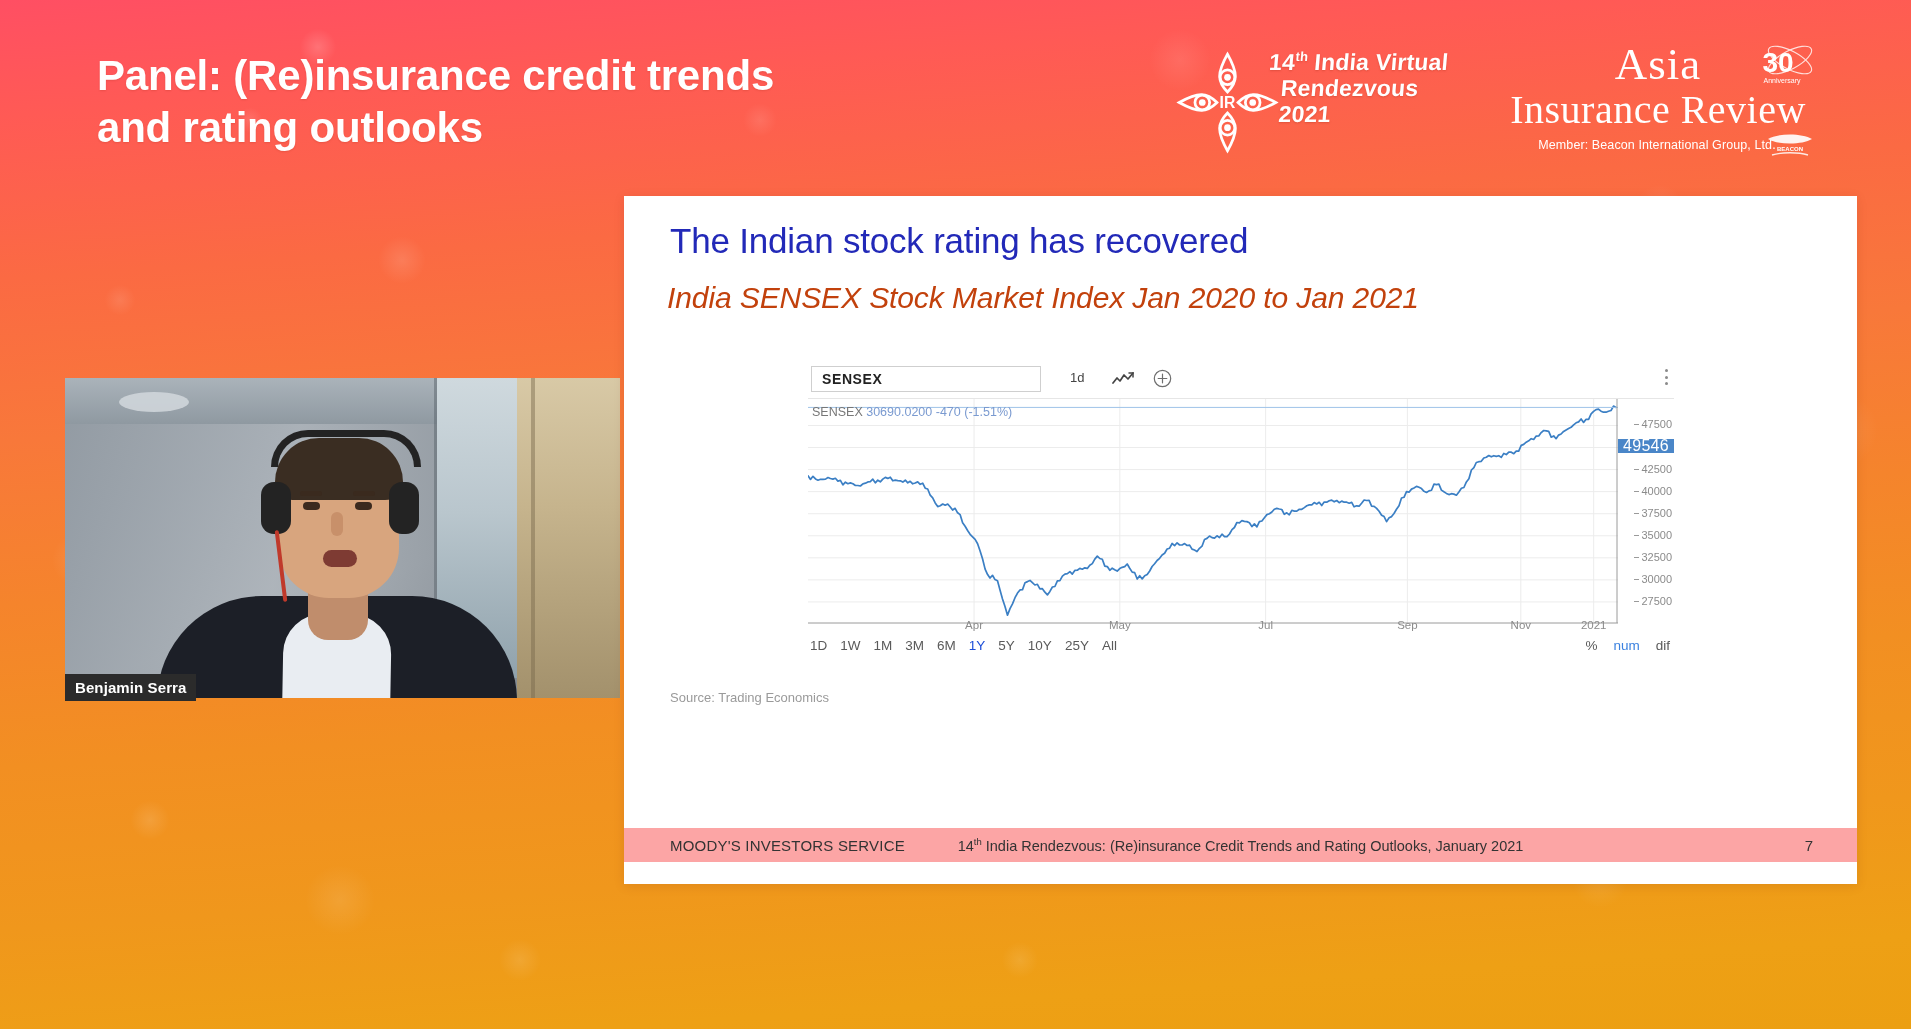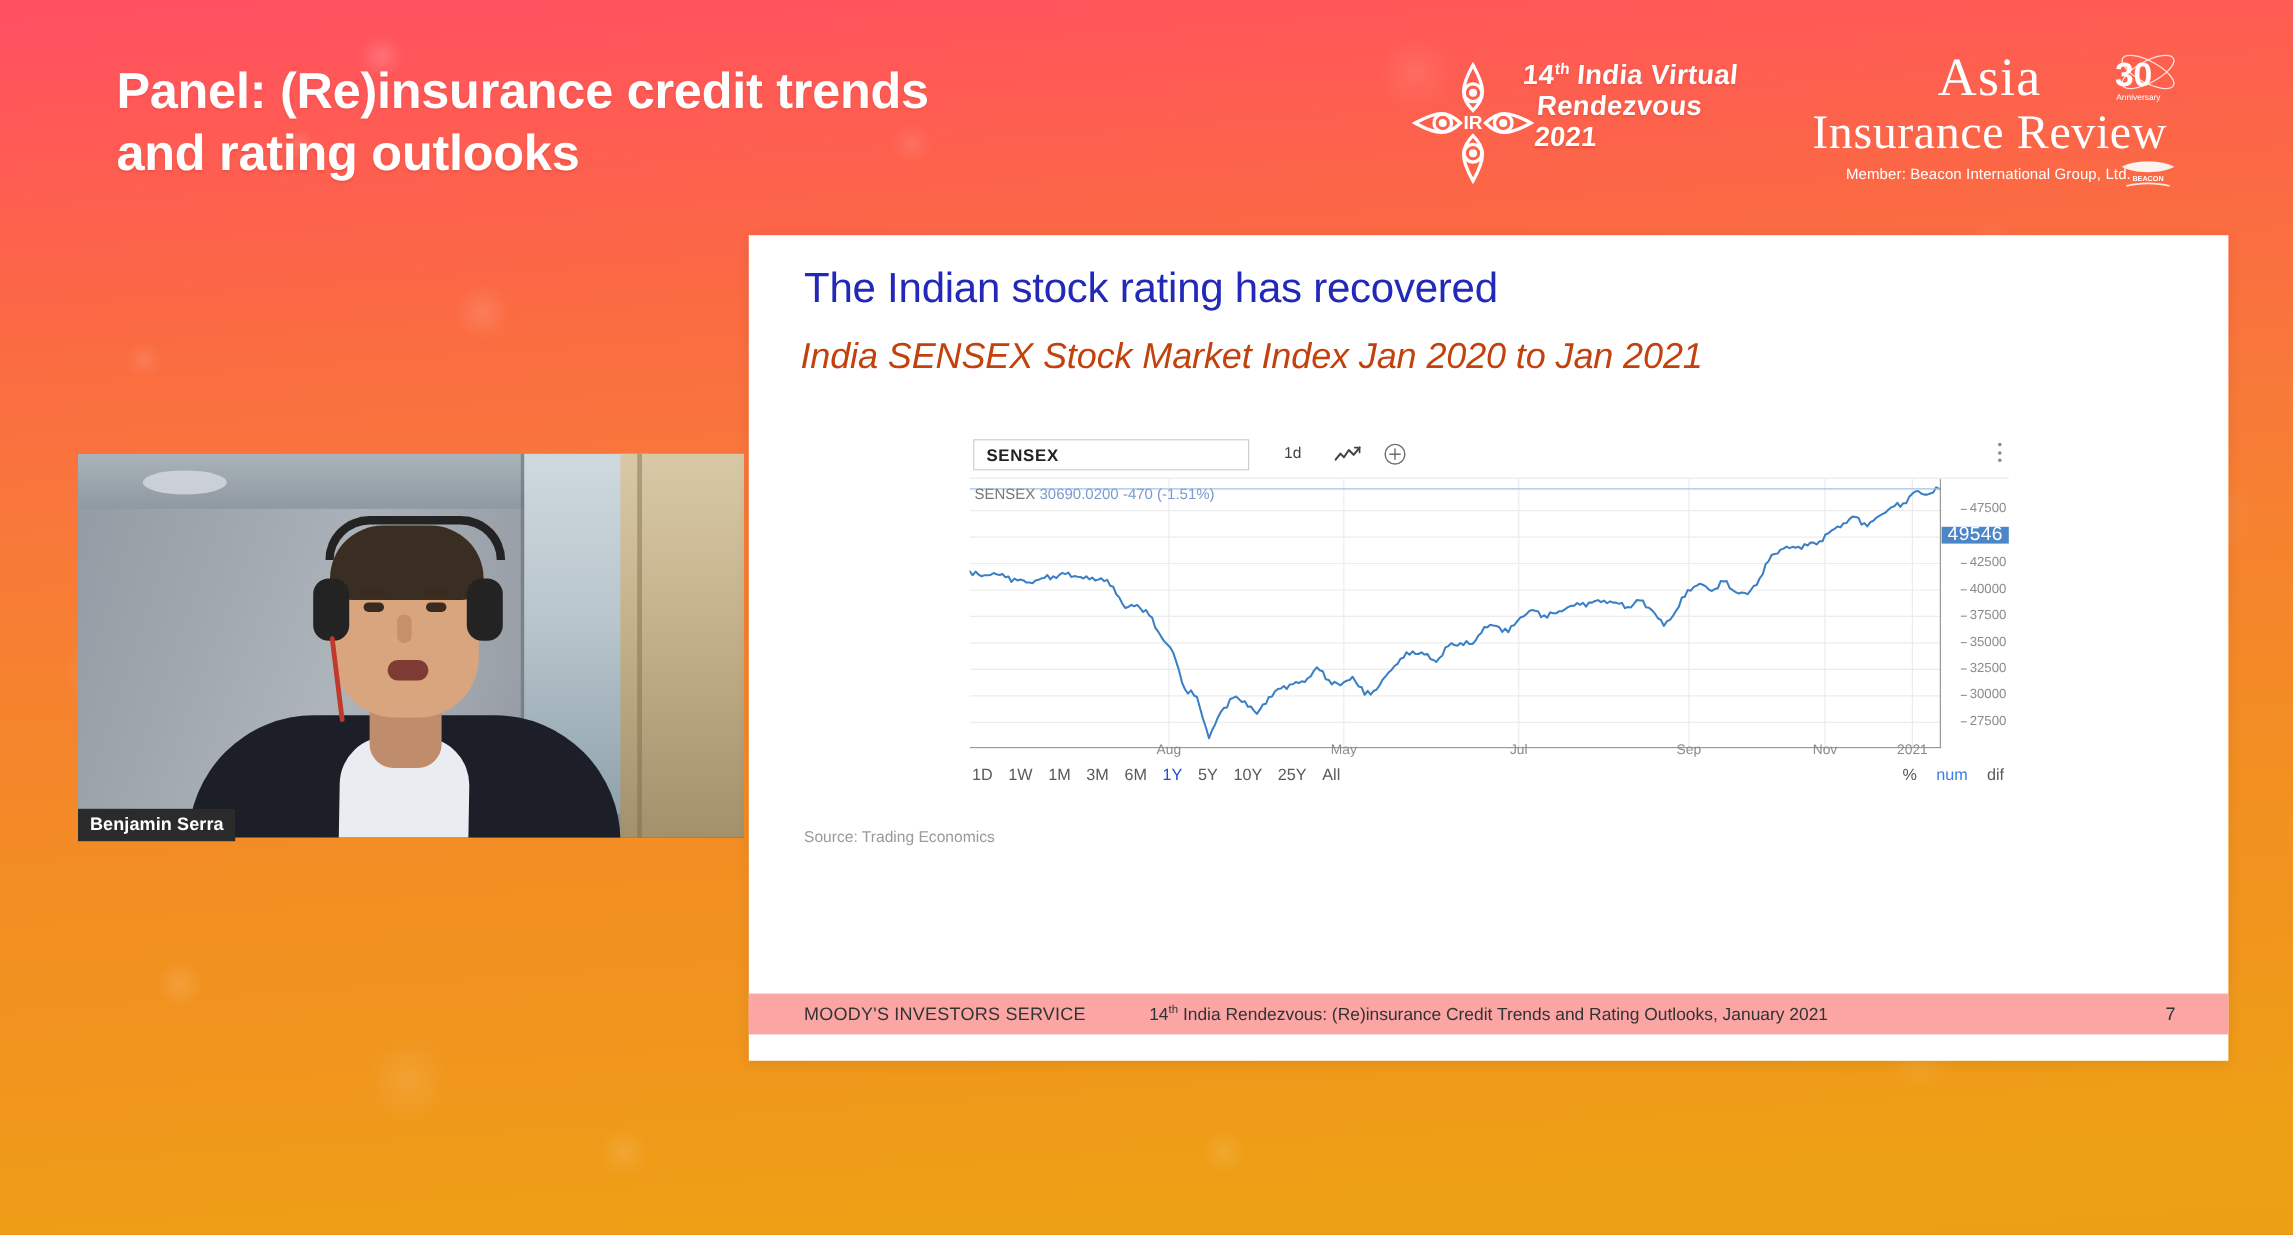--- a/index.html
+++ b/index.html
@@ -317,21 +317,21 @@
             <div class="ytick" style="top: 173.882px;">30000</div>
             <div class="ytick" style="top: 151.824px;">32500</div>
             <div class="ytick" style="top: 129.765px;">35000</div>
             <div class="ytick" style="top: 107.706px;">37500</div>
             <div class="ytick" style="top: 85.6471px;">40000</div>
             <div class="ytick" style="top: 63.5882px;">42500</div>
             <div class="ytick" style="top: 41.5294px;">45000</div>
             <div class="ytick" style="top: 19.4706px;">47500</div>
           </div>
         <div id="xaxis">
-            <div class="xtick" style="left: 20.5%;">Aug</div>
+            <div class="xtick" style="left: 20.5%;">Apr</div>
             <div class="xtick" style="left: 38.5%;">May</div>
             <div class="xtick" style="left: 56.5%;">Jul</div>
             <div class="xtick" style="left: 74%;">Sep</div>
             <div class="xtick" style="left: 88%;">Nov</div>
             <div class="xtick" style="left: 97%; text-align: right;">2021</div>
           </div>
       </div>
 
       <div id="cw-footer">
         <div id="range-buttons">

